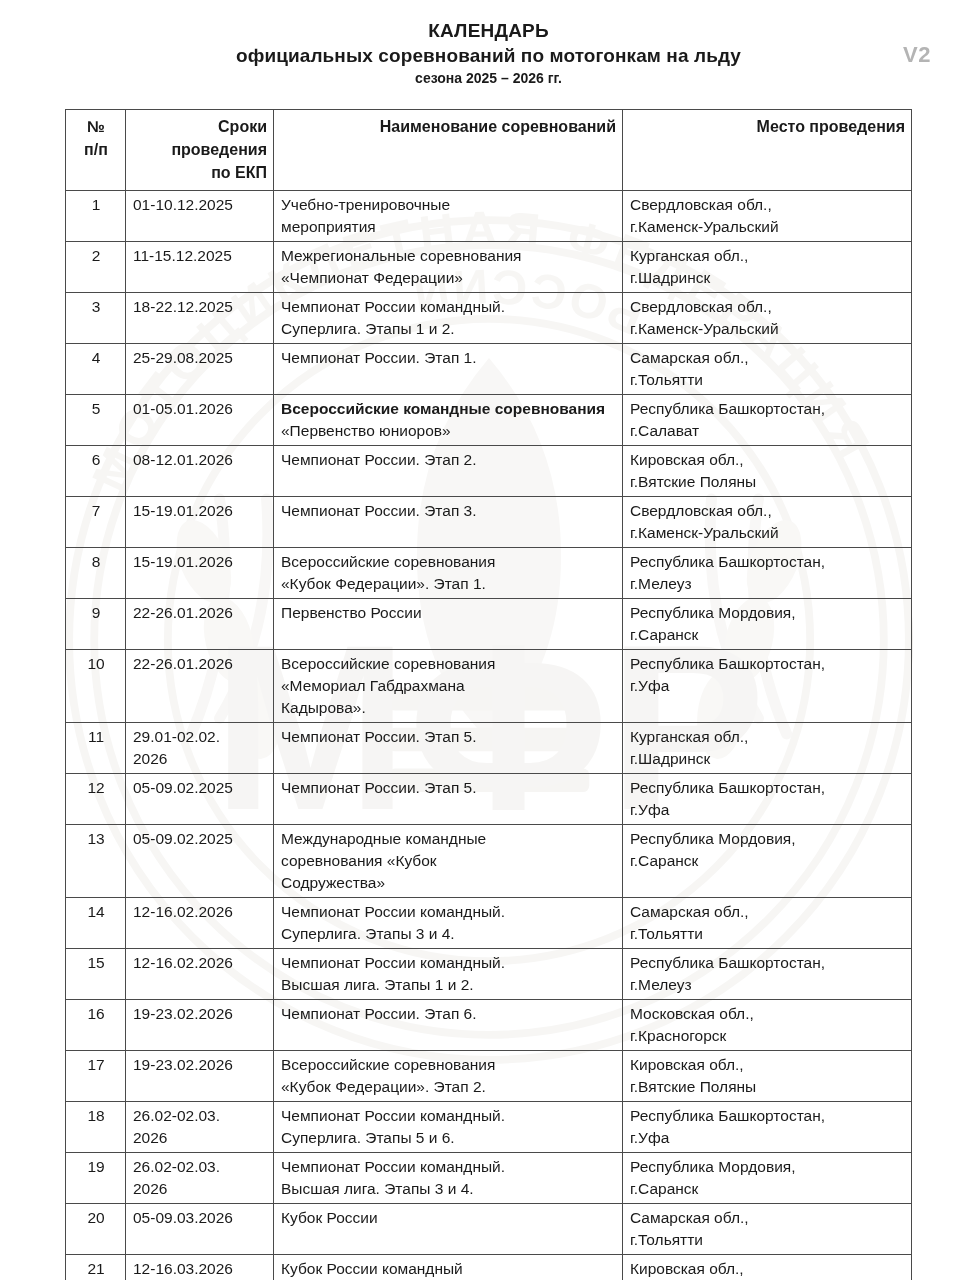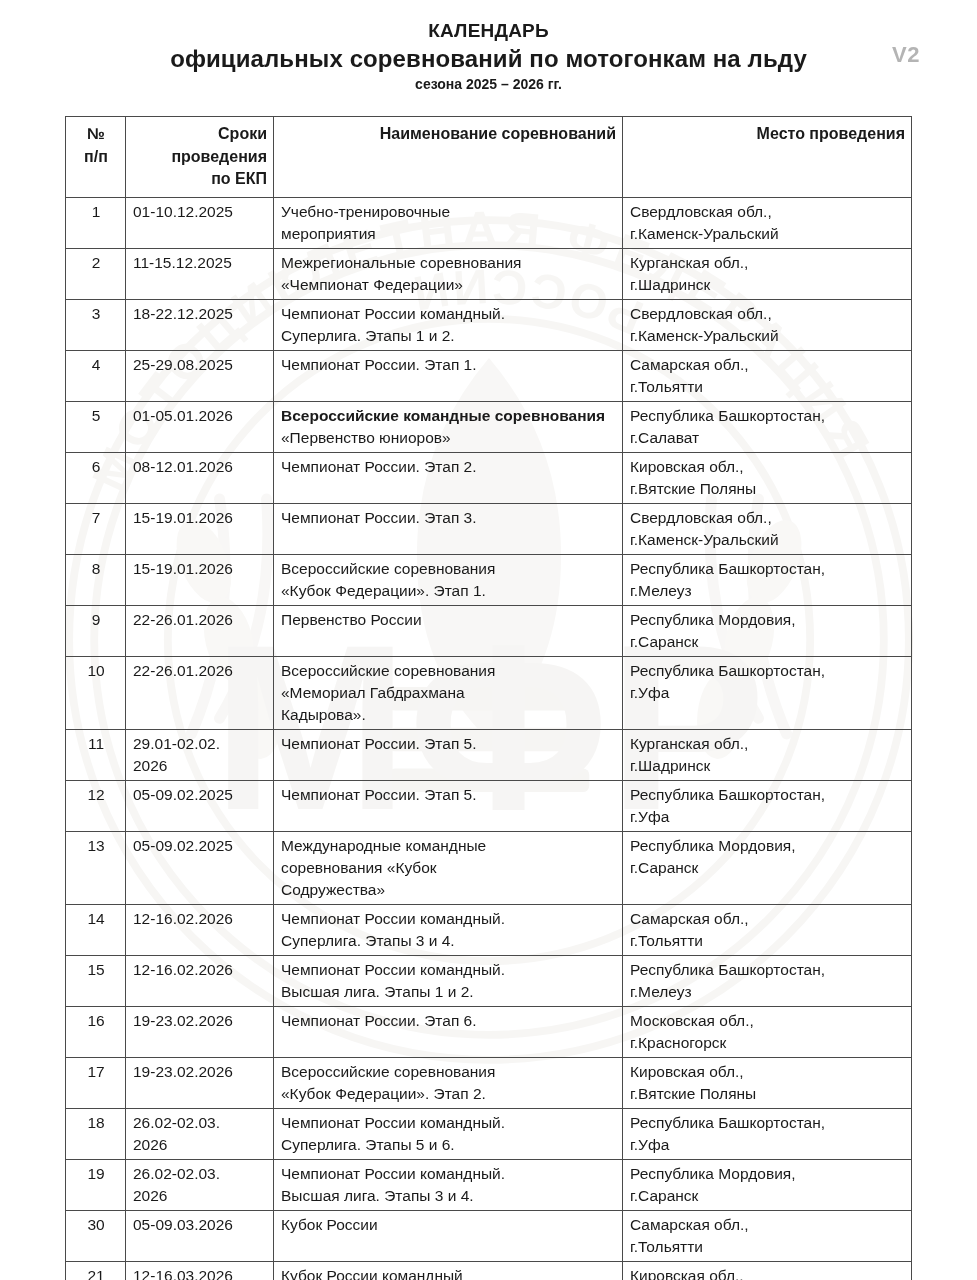--- a/index.html
+++ b/index.html
@@ -40,29 +40,29 @@
   #title-block {
     text-align: center;
     font-weight: bold;
     line-height: 1.33;
   }
   .title-line-1 {
     font-size: 19px;
     letter-spacing: 0.2px;
   }
   .title-line-2 {
-    font-size: 24px;
+    font-size: 19px;
     letter-spacing: 0.1px;
   }
   .title-line-3 {
     font-size: 14px;
   }
   #version-badge {
     position: absolute;
-    right: 57px;
+    right: 46px;
     top: 42px;
     font-size: 22px;
     font-weight: bold;
     color: #b4b4b4;
     letter-spacing: 0.5px;
     z-index: 3;
   }
 
   
   #calendar-wrap {
@@ -354,21 +354,21 @@
         <tr>
           <td class="cell-num">19</td>
           <td class="cell-dates">26.02-02.03.
 2026</td>
           <td class="cell-name">Чемпионат России командный.
 Высшая лига. Этапы 3 и 4.</td>
           <td class="cell-place">Республика Мордовия,
 г.Саранск</td>
         </tr>
         <tr>
-          <td class="cell-num">30</td>
+          <td class="cell-num">20</td>
           <td class="cell-dates">05-09.03.2026</td>
           <td class="cell-name">Кубок России</td>
           <td class="cell-place">Самарская обл.,
 г.Тольятти</td>
         </tr>
         <tr>
           <td class="cell-num">21</td>
           <td class="cell-dates">12-16.03.2026</td>
           <td class="cell-name">Кубок России командный</td>
           <td class="cell-place">Кировская обл.,

